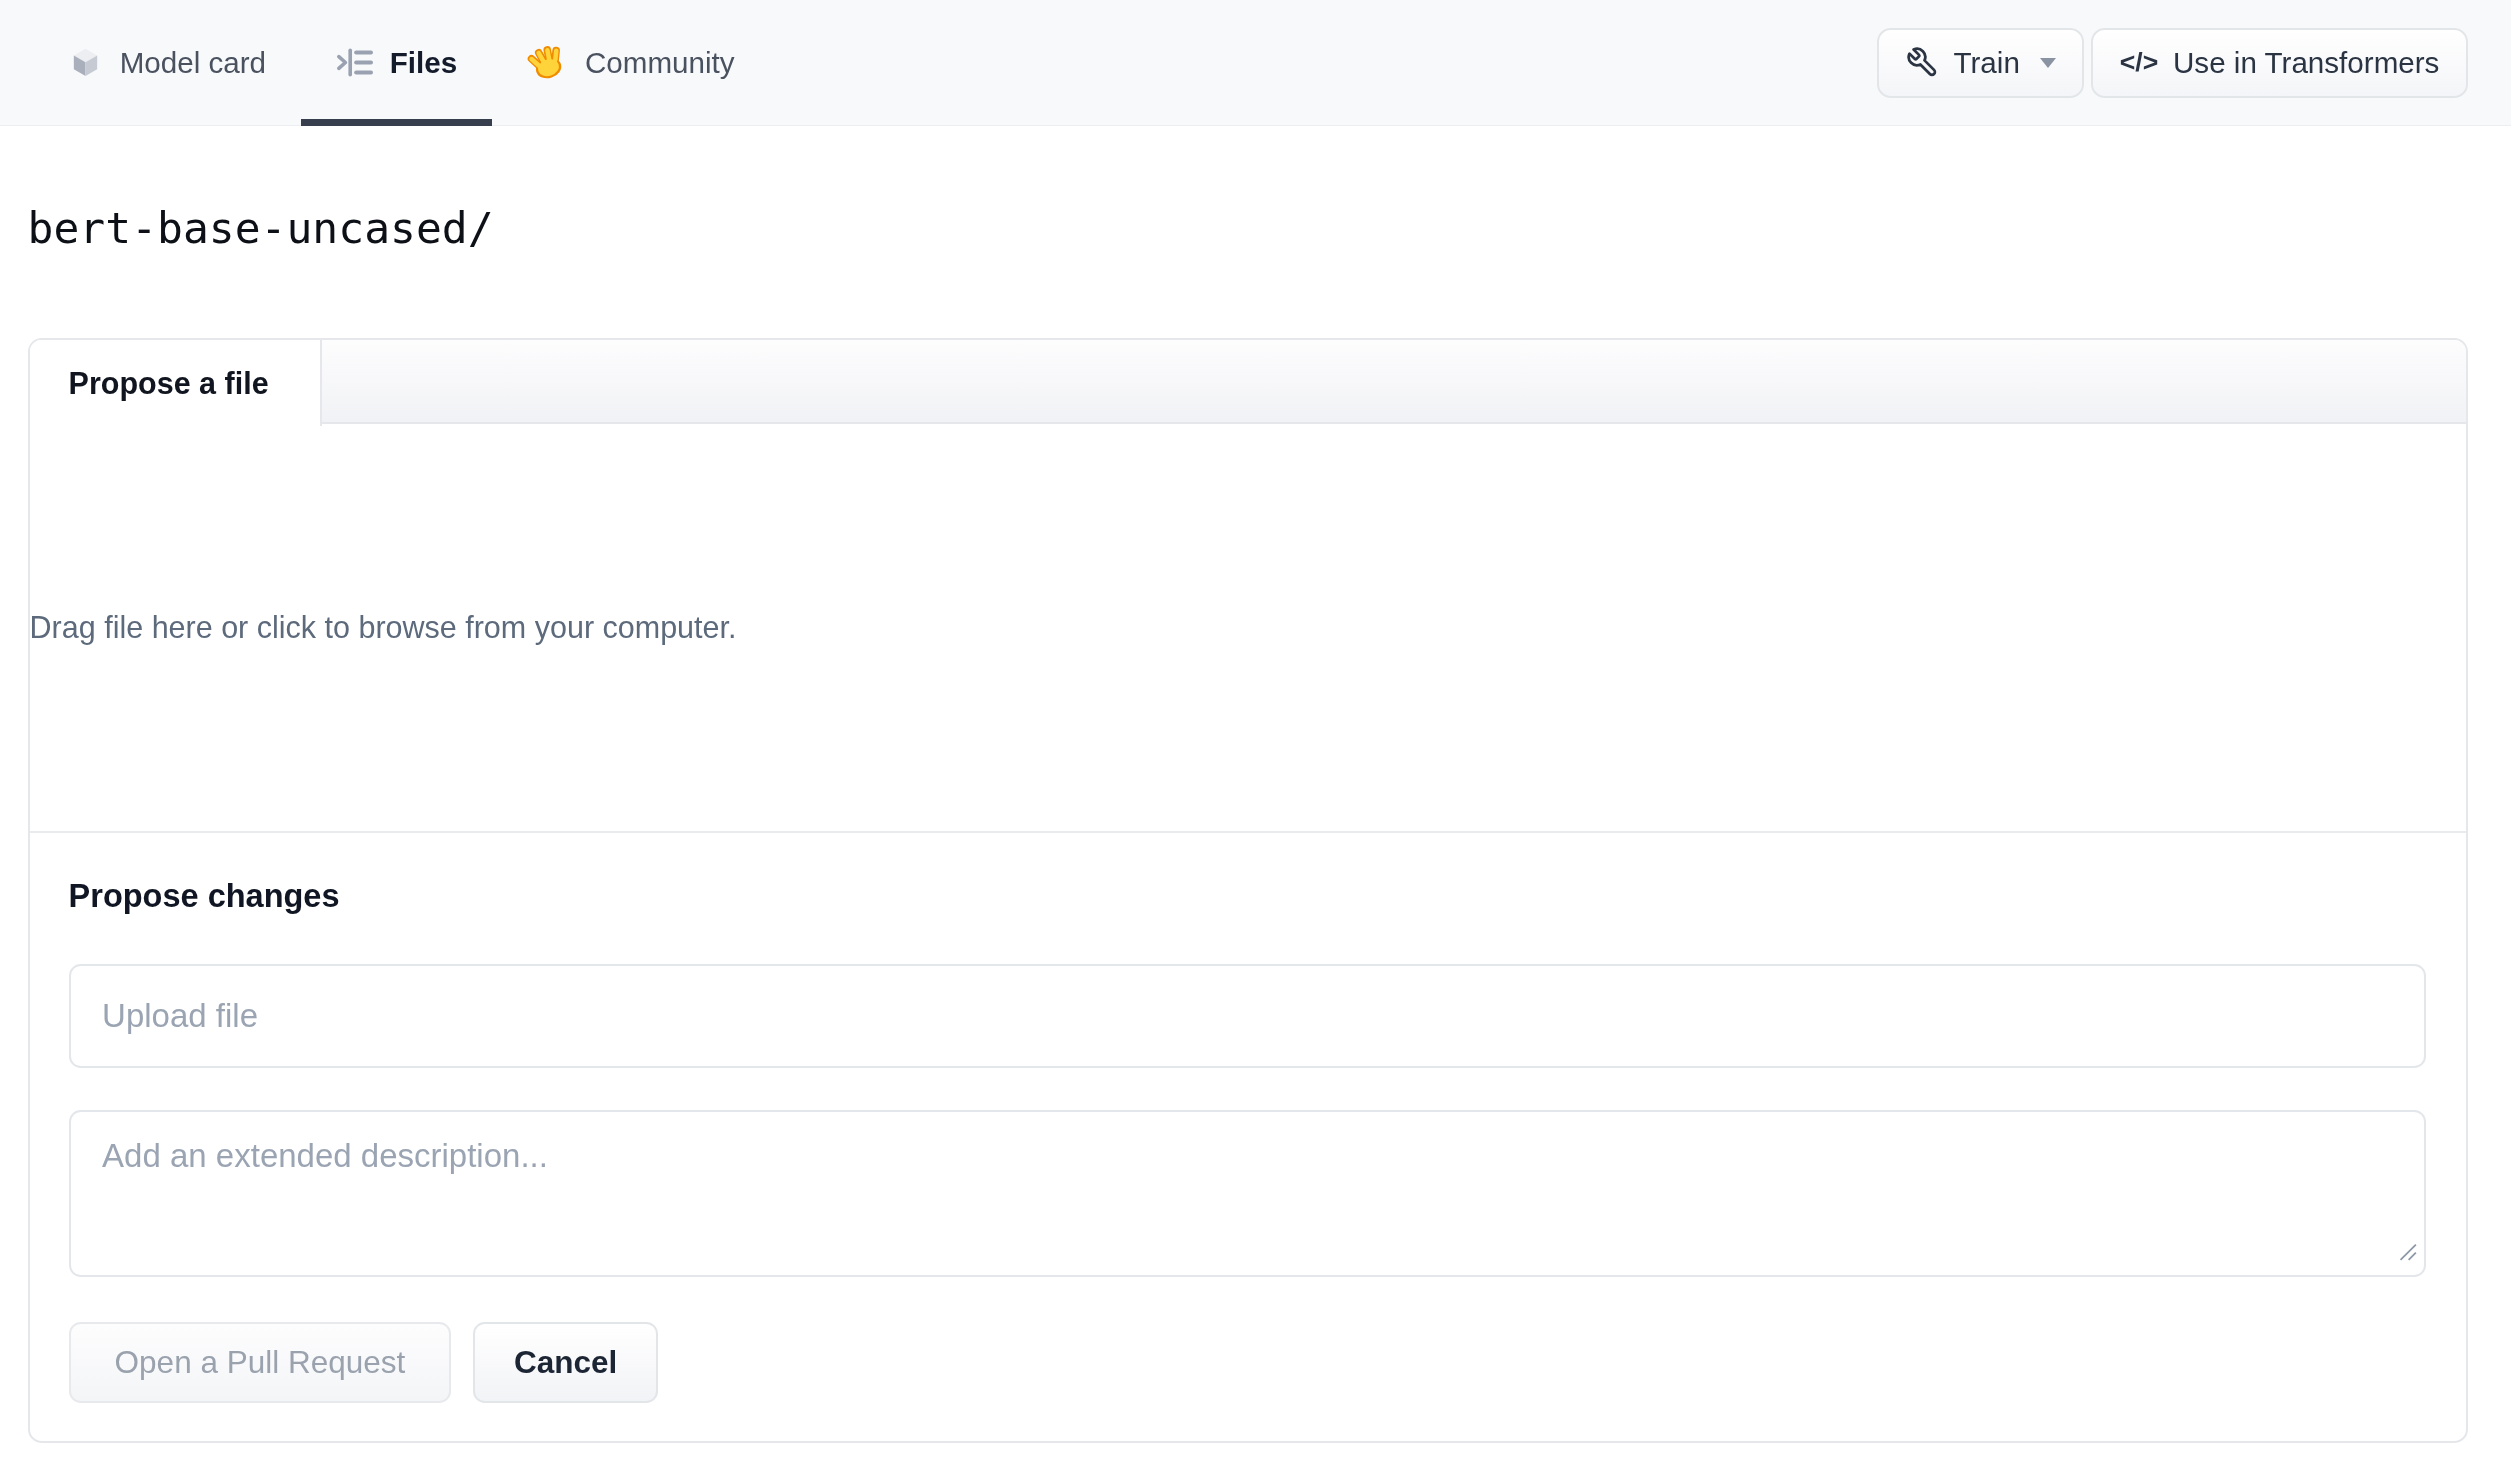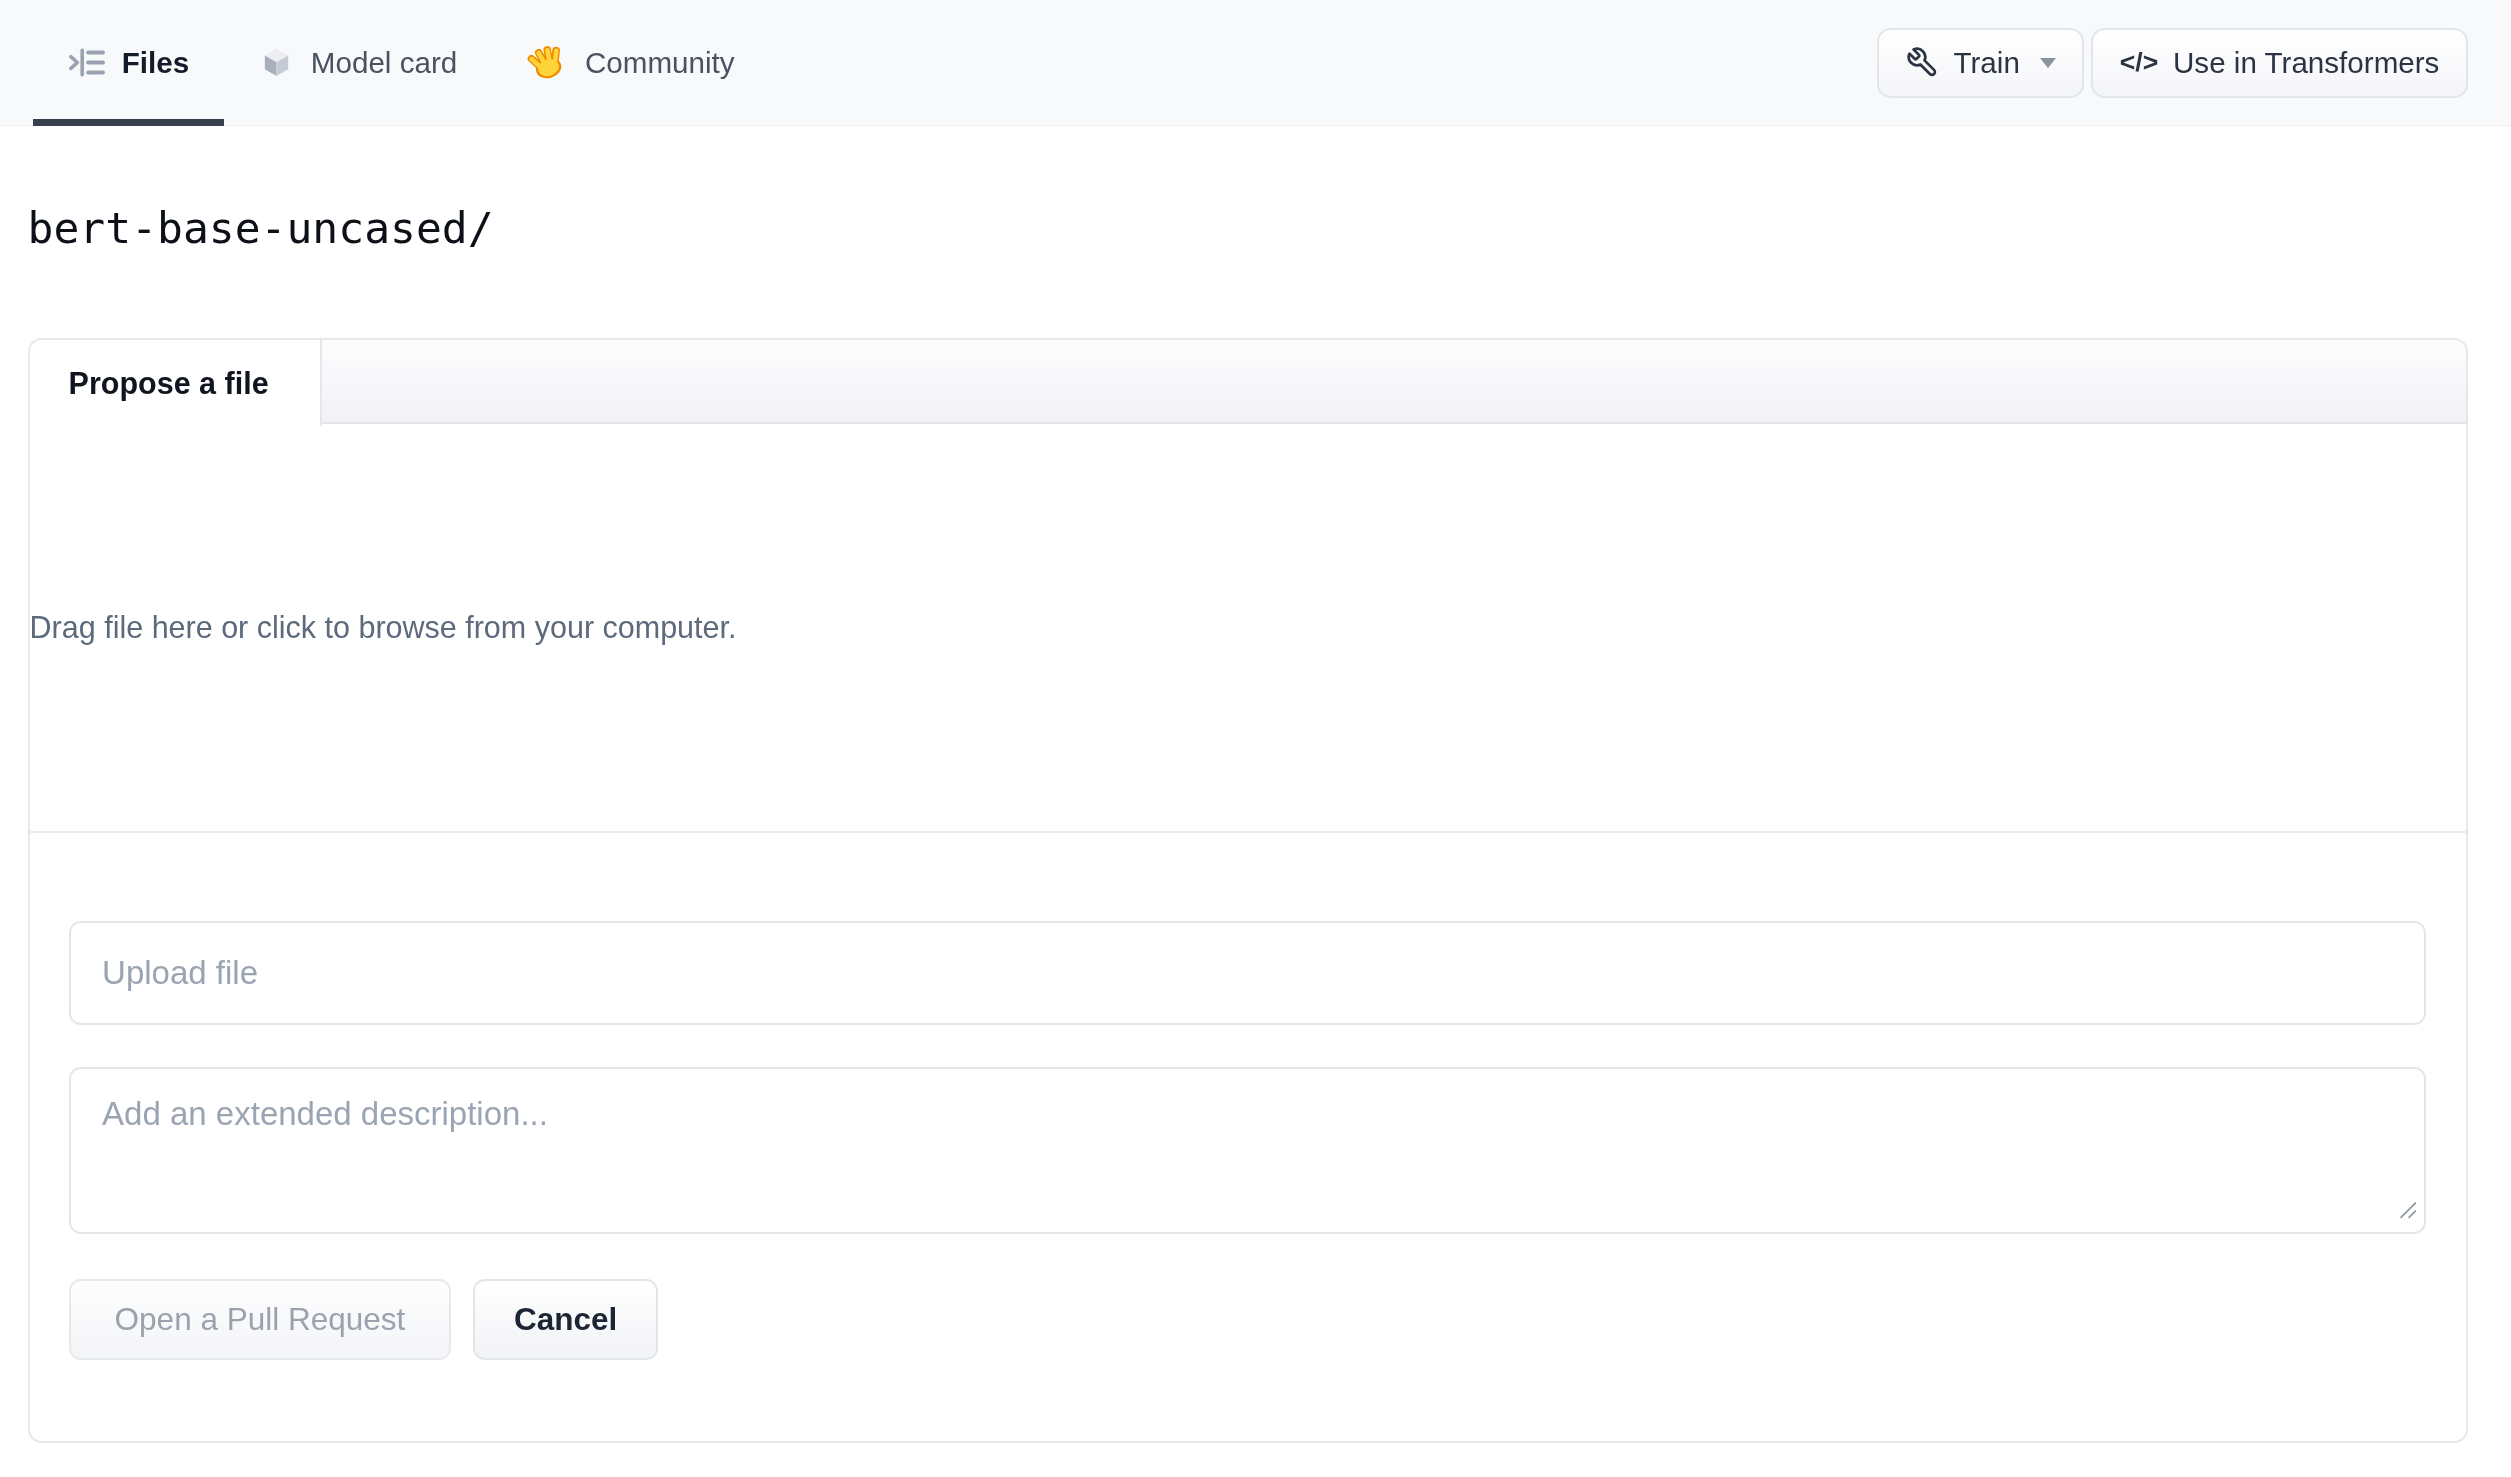--- a/index.html
+++ b/index.html
@@ -94,42 +94,42 @@
     font-family:"Liberation Sans", sans-serif;
   }
   .icon { display:inline-flex; align-items:center; justify-content:center; }
 </style>
 </head>
 <body>
 
 <div class="nav">
   <div class="tabs">
 
+    <div class="tab">
+      <span class="icon">
+        <svg width="35" height="39" viewBox="0 0 24 24">
+          <polygon points="12,2.5 20,7.2 12,11.9 4,7.2" fill="#eceef2"></polygon>
+          <polygon points="4,7.2 12,11.9 12,21.3 4,16.6" fill="#a9b0bc"></polygon>
+          <polygon points="20,7.2 12,11.9 12,21.3 20,16.6" fill="#c6cbd3"></polygon>
+        </svg>
+      </span>
+      <span>Model card</span>
+    </div>
+
     <div class="tab active">
       <span class="icon">
         <svg width="37" height="33" viewBox="0 0 22 20">
           <path d="M1.5 6.5 L5.5 10 L1.5 13.5" fill="none" stroke="#9aa2b1" stroke-width="2.2" stroke-linecap="round" stroke-linejoin="round"></path>
           <line x1="8.4" y1="2.6" x2="8.4" y2="17.4" stroke="#9aa2b1" stroke-width="2.2" stroke-linecap="round"></line>
           <line x1="12" y1="4" x2="21" y2="4" stroke="#9aa2b1" stroke-width="2.4" stroke-linecap="round"></line>
           <line x1="12" y1="10" x2="21" y2="10" stroke="#9aa2b1" stroke-width="2.4" stroke-linecap="round"></line>
           <line x1="12" y1="16" x2="21" y2="16" stroke="#9aa2b1" stroke-width="2.4" stroke-linecap="round"></line>
         </svg>
       </span>
       <span>Files</span>
-    </div>
-
-    <div class="tab">
-      <span class="icon">
-        <svg width="35" height="39" viewBox="0 0 24 24">
-          <polygon points="12,2.5 20,7.2 12,11.9 4,7.2" fill="#eceef2"></polygon>
-          <polygon points="4,7.2 12,11.9 12,21.3 4,16.6" fill="#a9b0bc"></polygon>
-          <polygon points="20,7.2 12,11.9 12,21.3 20,16.6" fill="#c6cbd3"></polygon>
-        </svg>
-      </span>
-      <span>Model card</span>
     </div>
 
     <div class="tab">
       <span class="icon">
         <svg width="41" height="41" viewBox="0 0 40 40">
           <g transform="rotate(-18 20 22)">
             <g fill="#f08c00">
               <ellipse cx="20" cy="25.5" rx="12.6" ry="9.8"></ellipse>
               <rect x="5.6" y="7.5" width="7.4" height="17" rx="3.7" transform="rotate(-30 9.3 16)"></rect>
               <rect x="12.8" y="4.6" width="7.4" height="19" rx="3.7" transform="rotate(-11 16.5 14)"></rect>
@@ -178,20 +178,21 @@
     <div class="upload-tab">
       <span>Propose a file</span>
     </div>
   </div>
 
   <div class="dropzone">
     <span>Drag file here or click to browse from your computer.</span>
   </div>
 
   <div class="propose">
+    <h3 class="propose-title">Propose changes</h3>
 
     <input class="file-input" type="text" value="" placeholder="Upload file" style="">
 
     <div class="desc-wrap">
       <textarea class="desc" placeholder="Add an extended description..." style=""></textarea>
       <span class="resize-handle">
         <svg width="21.7" height="21.7" viewBox="0 0 24 24">
           <path d="M5 22 L22 5 M14 22 L22 14" stroke="#8f99a7" stroke-width="2" fill="none"></path>
         </svg>
       </span>

